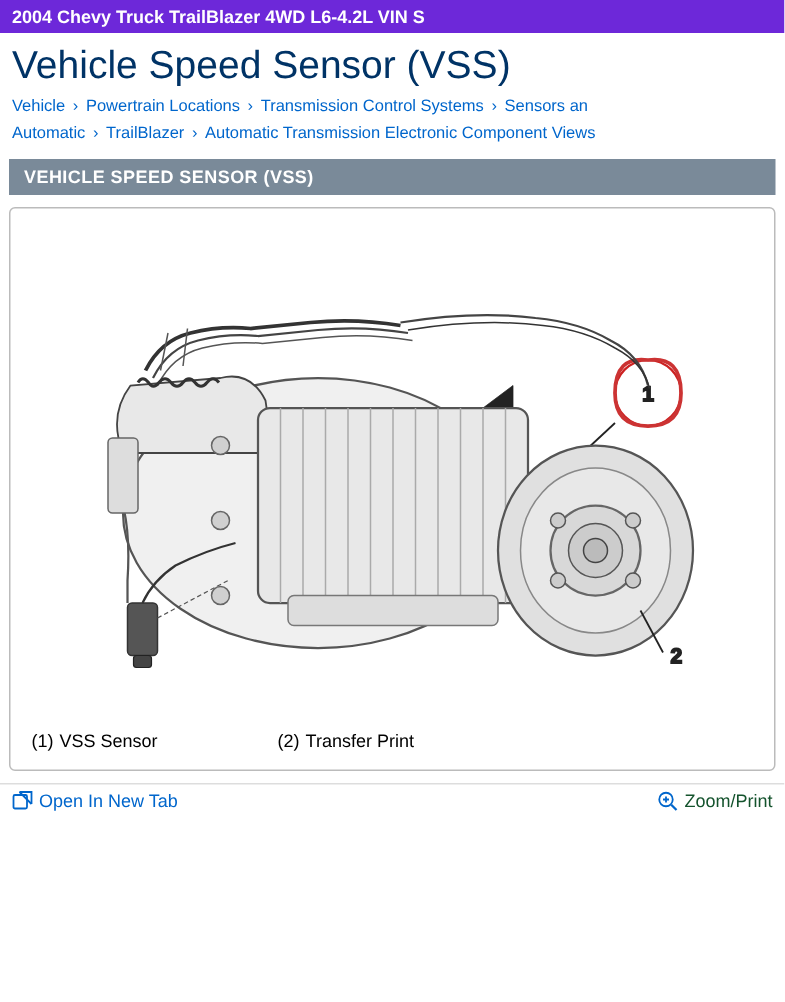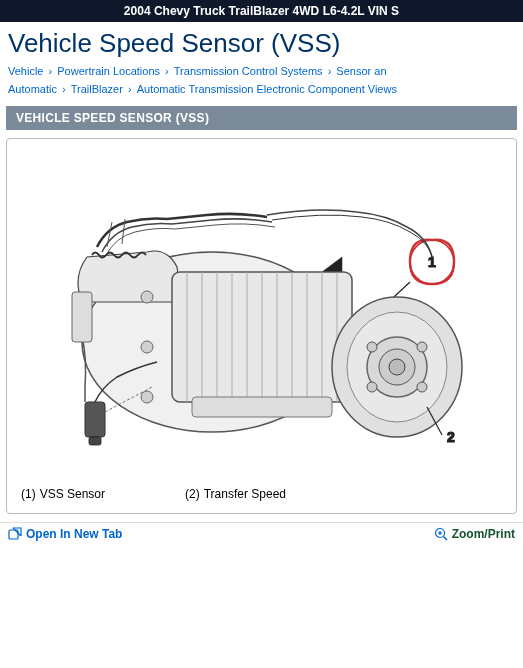--- a/index.html
+++ b/index.html
@@ -5,26 +5,25 @@
     * { margin: 0; padding: 0; box-sizing: border-box; }
     body {
       font-family: Arial, sans-serif;
       font-size: 13px;
       background: #fff;
       width: 523px;
       min-height: 668px;
       overflow-x: hidden;
     }
     #header-bar {
-      background: #0f172a;
+      background: #6d28d9;
       color: #fff;
       padding: 4px 8px;
       font-size: 12px;
       font-weight: bold;
-      text-align: center;
     }
     #page-title {
       font-size: 26px;
       font-weight: normal;
       color: #003366;
       padding: 6px 8px 2px 8px;
     }
     #breadcrumb {
       font-size: 11px;
       color: #0066cc;
@@ -78,21 +77,20 @@
     #legend-item-1, #legend-item-2 {
       display: flex;
       gap: 4px;
     }
     #footer-bar {
       display: flex;
       justify-content: space-between;
       padding: 4px 8px;
       border-top: 1px solid #ddd;
       margin-top: 4px;
-      font-weight: bold;
     }
     #open-new-tab-link, #zoom-print-link {
       color: #0066cc;
       font-size: 12px;
       text-decoration: none;
       display: flex;
       align-items: center;
       gap: 4px;
       cursor: pointer;
     }
@@ -112,21 +110,21 @@
 
 <h1 id="page-title">Vehicle Speed Sensor (VSS)</h1>
 
 <div id="breadcrumb">
   <a>Vehicle</a>
   <span> › </span>
   <a>Powertrain Locations</a>
   <span> › </span>
   <a>Transmission Control Systems</a>
   <span> › </span>
-  <a>Sensor an</a><br>
+  <a>Sensors an</a><br>
   <a>Automatic</a>
   <span> › </span>
   <a>TrailBlazer</a>
   <span> › </span>
   <a>Automatic Transmission Electronic Component Views</a>
 </div>
 
 <div id="section-header">VEHICLE SPEED SENSOR (VSS)</div>
 
 <div id="diagram-container">
@@ -216,21 +214,21 @@
   </div>
 
   <div id="legend-section">
     <div id="legend-items">
       <div id="legend-item-1">
         <span>(1)</span>
         <span>VSS Sensor</span>
       </div>
       <div id="legend-item-2" style="margin-left: 60px;">
         <span>(2)</span>
-        <span>Transfer Speed</span>
+        <span>Transfer Print</span>
       </div>
     </div>
   </div>
 </div>
 
 <div id="footer-bar">
   <a id="open-new-tab-link">
     <svg class="link-icon" viewBox="0 0 14 14" fill="none" xmlns="http://www.w3.org/2000/svg">
       <rect x="1" y="3" width="9" height="9" rx="1" stroke="#0066cc" stroke-width="1.2"></rect>
       <path d="M5 1h8v8" stroke="#0066cc" stroke-width="1.2" fill="none"></path>

